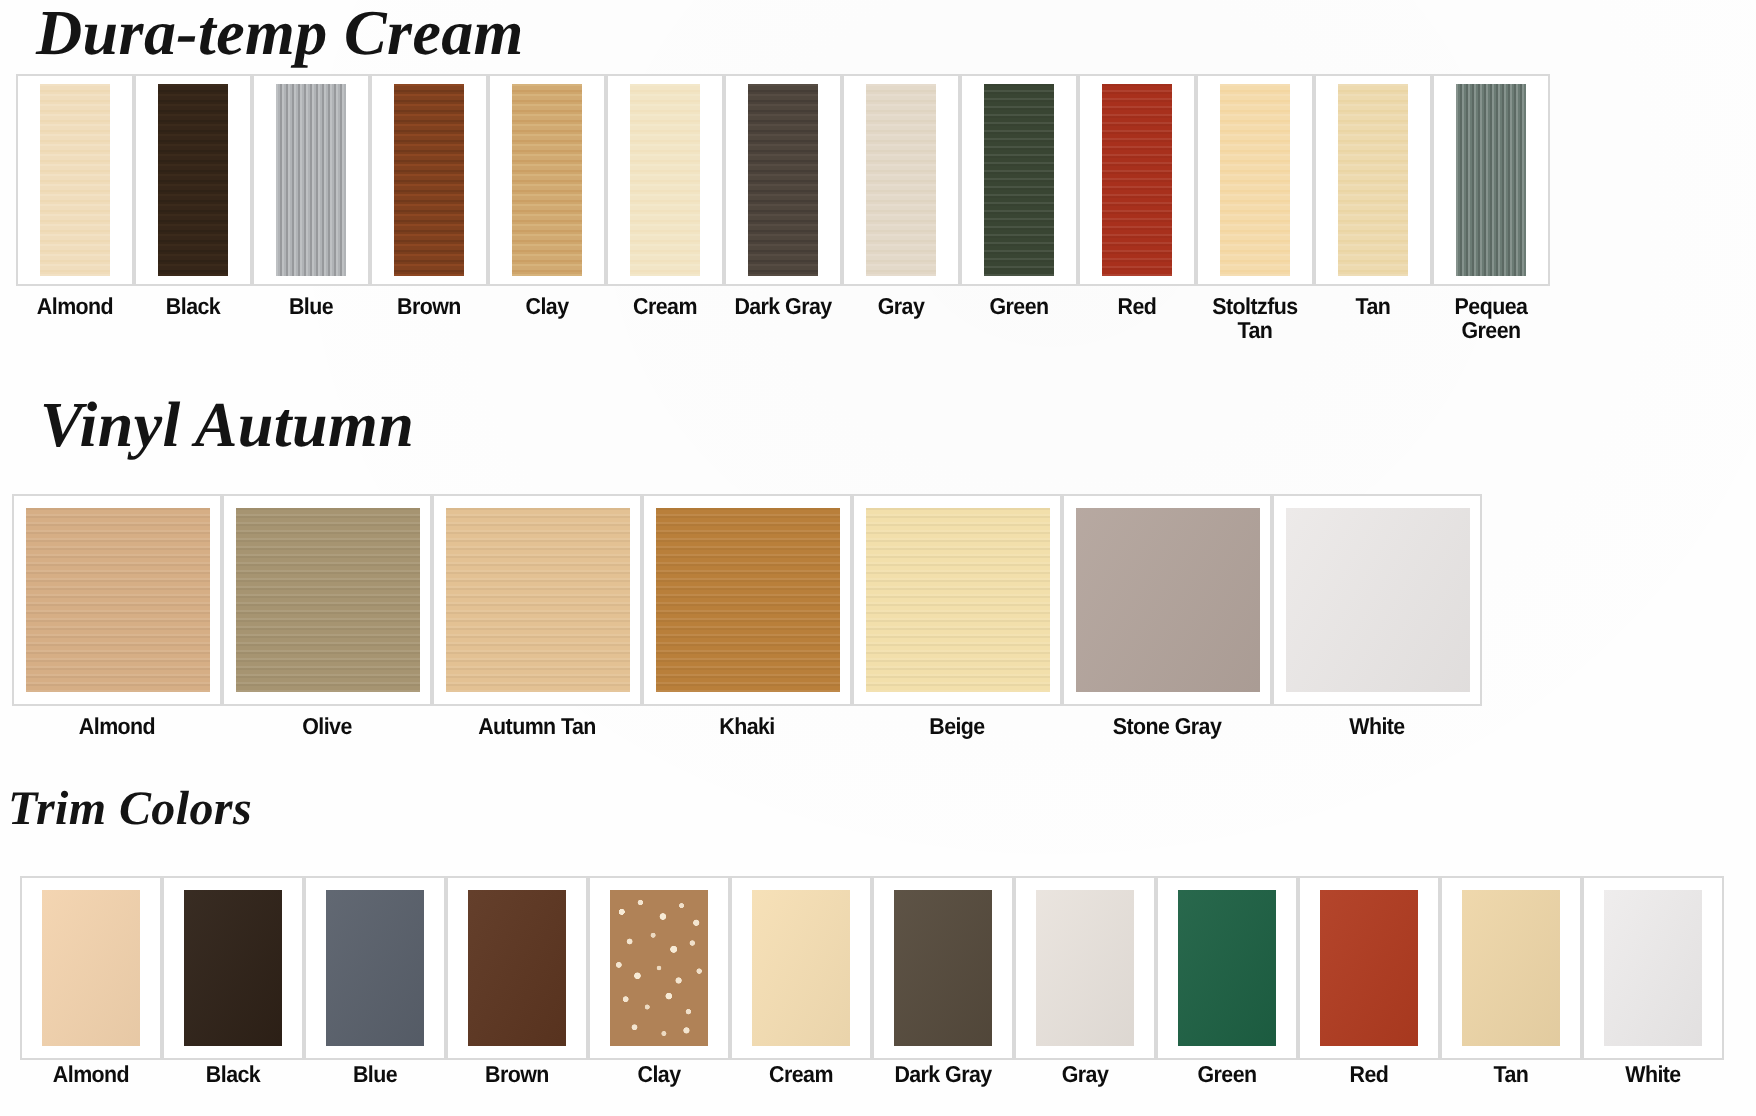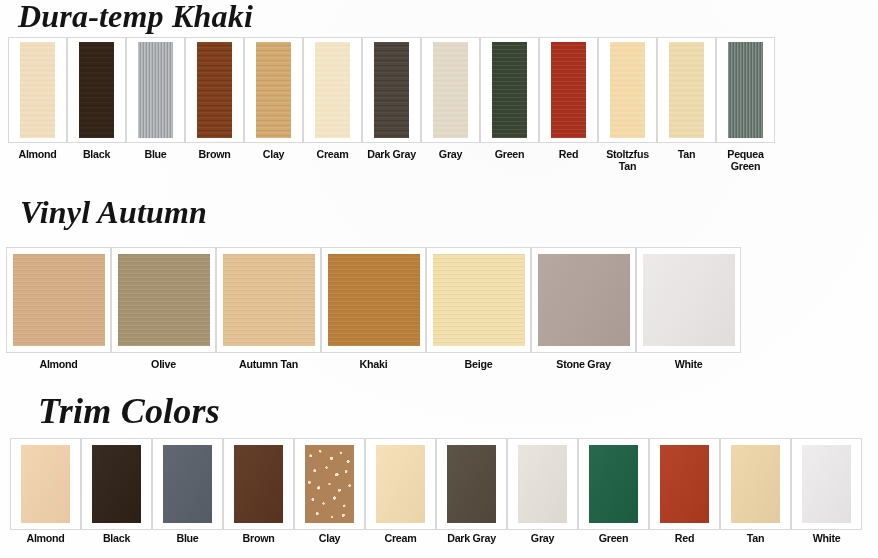--- a/index.html
+++ b/index.html
@@ -173,21 +173,21 @@
     letter-spacing: -0.3px;
     transform: scaleX(0.93);
   }
 </style>
 </head>
 <body>
 
 <div class="page">
 
   <div class="section" id="sec-dura-temp" style="top:0px;">
-    <div class="section-title" style="position:absolute; left:18px; top:0px; font-size:32px;">Dura-temp Khaki</div>
+    <div class="section-title" style="position:absolute; left:18px; top:0px; font-size:32px;">Dura-temp Cream</div>
     <div class="strip" id="strip-dura-temp" style="left: 8px; top: 37px; height: 106px; width: 767px;">
         <div class="card" style="width: 59px; height: 106px;">
           <div class="chip tex-grain" style="width: 35px; height: 96px; background-color: rgb(240, 220, 186);"></div>
         </div>
         <div class="card" style="width: 59px; height: 106px;">
           <div class="chip tex-grain" style="width: 35px; height: 96px; background-color: rgb(51, 36, 23);"></div>
         </div>
         <div class="card" style="width: 59px; height: 106px;">
           <div class="chip tex-vert" style="width: 35px; height: 96px; background-color: rgb(176, 179, 182);"></div>
         </div>
@@ -311,21 +311,21 @@
         <div class="label" style="width: 105px;">
           <div>Stone Gray</div>
         </div>
         <div class="label" style="width: 105px;">
           <div>White</div>
         </div>
       </div>
   </div>
 
   <div class="section" id="sec-trim" style="top:393px;">
-    <div class="section-title" style="position:absolute; left:38px; top:0px; font-size:36px;">Trim Colors</div>
+    <div class="section-title" style="position:absolute; left:4px; top:0px; font-size:24px;">Trim Colors</div>
     <div class="strip" id="strip-trim" style="left: 10px; top: 45px; height: 92px; width: 852px;">
         <div class="card" style="width: 71px; height: 92px;">
           <div class="chip tex-flat" style="width: 49px; height: 78px; background-color: rgb(243, 211, 174);"></div>
         </div>
         <div class="card" style="width: 71px; height: 92px;">
           <div class="chip tex-flat" style="width: 49px; height: 78px; background-color: rgb(46, 33, 23);"></div>
         </div>
         <div class="card" style="width: 71px; height: 92px;">
           <div class="chip tex-flat" style="width: 49px; height: 78px; background-color: rgb(89, 96, 107);"></div>
         </div>

